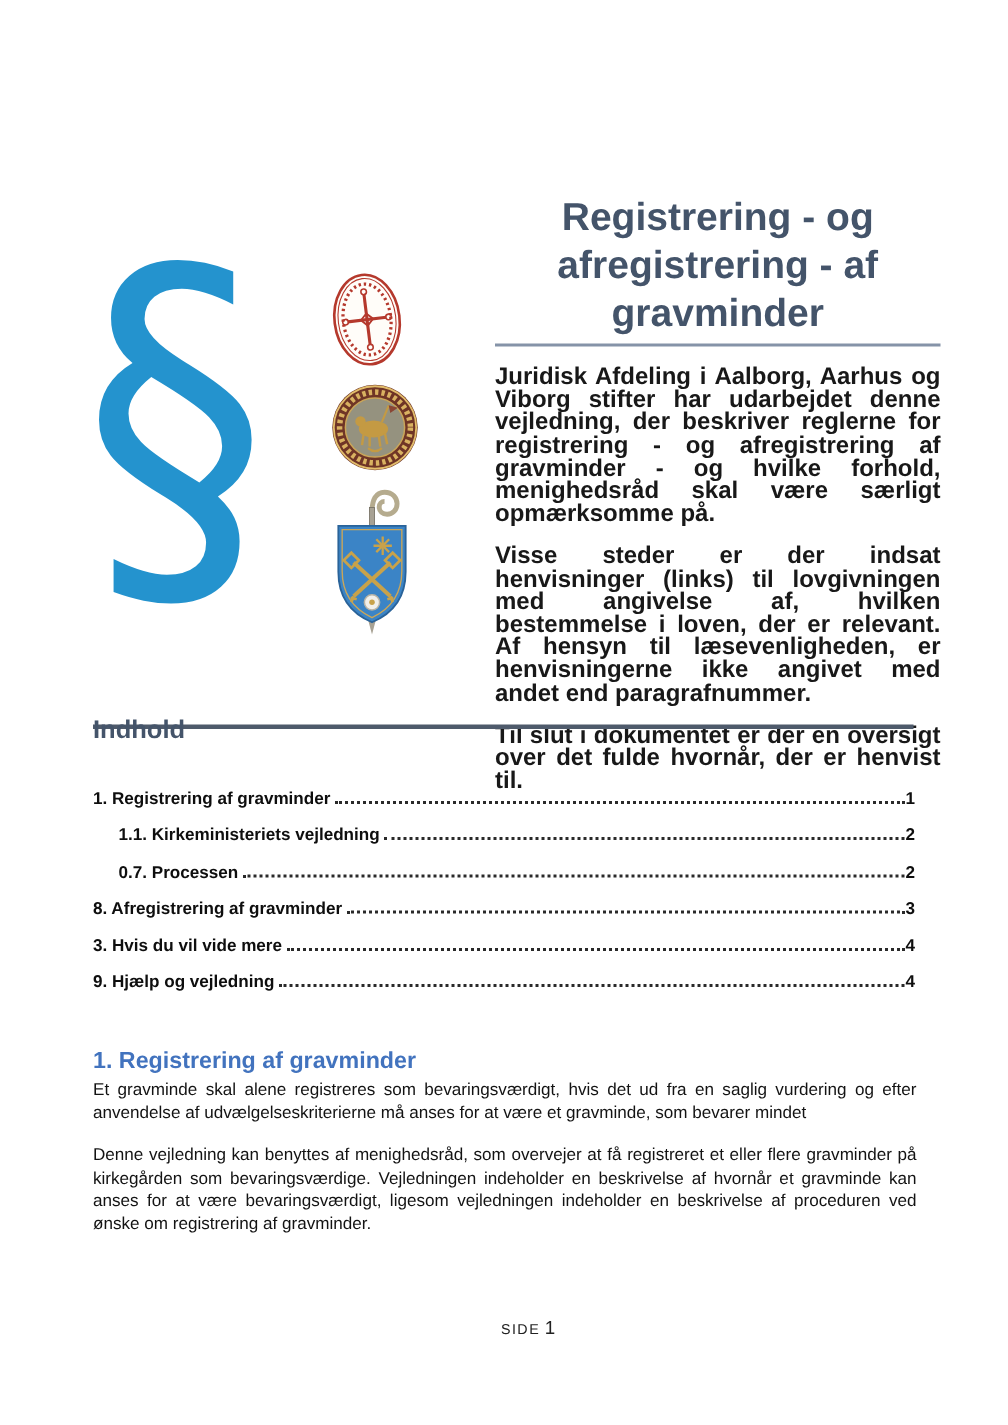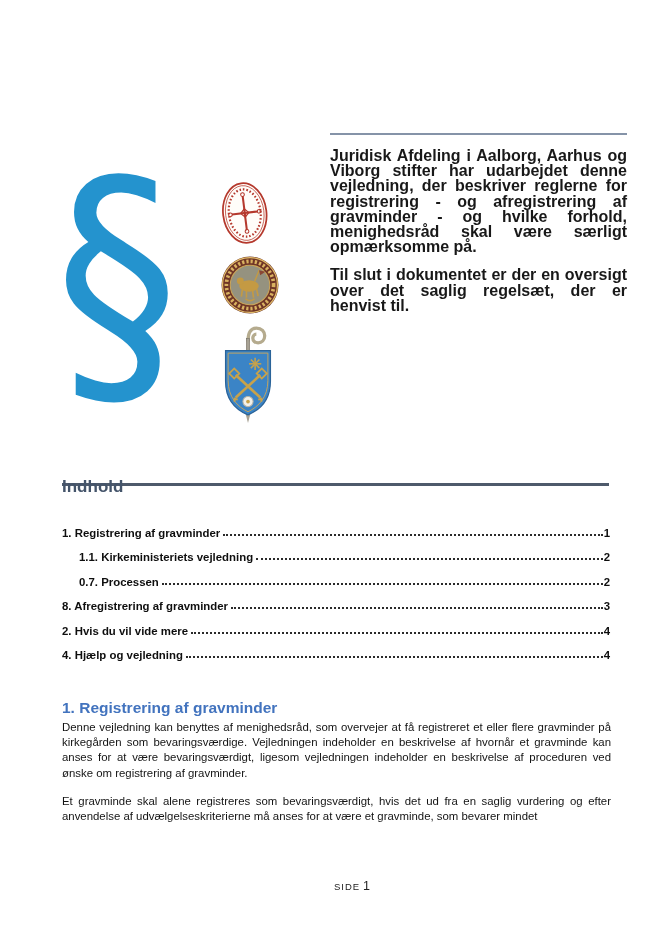--- a/index.html
+++ b/index.html
@@ -127,24 +127,26 @@
         <rect x="36" y="47" width="7" height="7" transform="rotate(45 39.5 50.5)"></rect>
         <path d="M36 76 l4 -1 M38 74 l1.5 4"></path>
         <path d="M16 76 l-4 -1 M14 74 l-1.5 4"></path>
       </g>
       <circle cx="26" cy="78" r="5" fill="#f2f0ea" stroke="#b9b4a6" stroke-width="1"></circle>
       <circle cx="26" cy="78" r="1.8" fill="#c8a24a"></circle>
     </svg>
   </div>
 
   <div class="right-col">
+    <h1 class="doc-title">Registrering - og afregistrering - af gravminder</h1>
     <div class="title-underline"></div>
     <div class="intro">
       <p>Juridisk Afdeling i Aalborg, Aarhus og Viborg stifter har udarbejdet denne vejledning, der beskriver reglerne for registrering - og afregistrering af gravminder - og hvilke forhold, menighedsråd skal være særligt opmærksomme på.</p>
-      <p>Til slut i dokumentet er der en oversigt over det saglig regelsæt, der er henvist til.</p>
+      <p>Visse steder er der indsat henvisninger (links) til lovgivningen med angivelse af, hvilken bestemmelse i loven, der er relevant. Af hensyn til læsevenligheden, er henvisningerne ikke angivet med andet end paragrafnummer.</p>
+      <p>Til slut i dokumentet er der en oversigt over det fulde hvornår, der er henvist til.</p>
     </div>
   </div>
 
   <div class="divider"></div>
 
   <div class="toc">
     <h2 class="toc-heading">Indhold</h2>
 
     <div class="toc-row">
       <span class="toc-label">1. Registrering af gravminder</span>
@@ -160,34 +162,34 @@
       <span class="toc-label">0.7. Processen</span>
       <span class="toc-dots"></span>
       <span class="toc-page">2</span>
     </div>
     <div class="toc-row">
       <span class="toc-label">8. Afregistrering af gravminder</span>
       <span class="toc-dots"></span>
       <span class="toc-page">3</span>
     </div>
     <div class="toc-row">
-      <span class="toc-label">2. Hvis du vil vide mere</span>
+      <span class="toc-label">3. Hvis du vil vide mere</span>
       <span class="toc-dots"></span>
       <span class="toc-page">4</span>
     </div>
     <div class="toc-row">
-      <span class="toc-label">4. Hjælp og vejledning</span>
+      <span class="toc-label">9. Hjælp og vejledning</span>
       <span class="toc-dots"></span>
       <span class="toc-page">4</span>
     </div>
   </div>
 
   <div class="section">
     <h3 class="section-heading">1. Registrering af gravminder</h3>
+    <p>Et gravminde skal alene registreres som bevaringsværdigt, hvis det ud fra en saglig vurdering og efter anvendelse af udvælgelseskriterierne må anses for at være et gravminde, som bevarer mindet</p>
     <p>Denne vejledning kan benyttes af menighedsråd, som overvejer at få registreret et eller flere gravminder på kirkegården som bevaringsværdige. Vejledningen indeholder en beskrivelse af hvornår et gravminde kan anses for at være bevaringsværdigt, ligesom vejledningen indeholder en beskrivelse af proceduren ved ønske om registrering af gravminder.</p>
-    <p>Et gravminde skal alene registreres som bevaringsværdigt, hvis det ud fra en saglig vurdering og efter anvendelse af udvælgelseskriterierne må anses for at være et gravminde, som bevarer mindet</p>
   </div>
 
   <div class="footer">
     <span class="footer-label">SIDE</span><span class="footer-num">1</span>
   </div>
 
 </div>
 
 </body></html>

